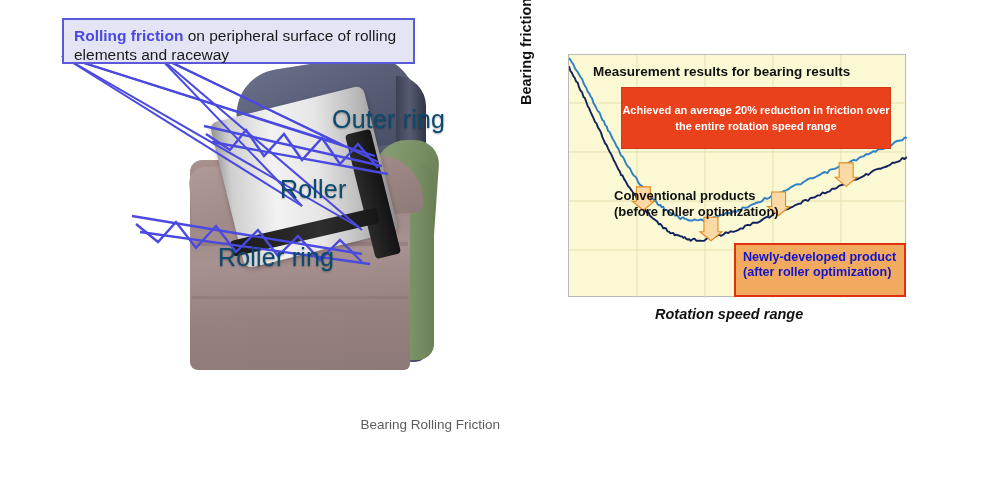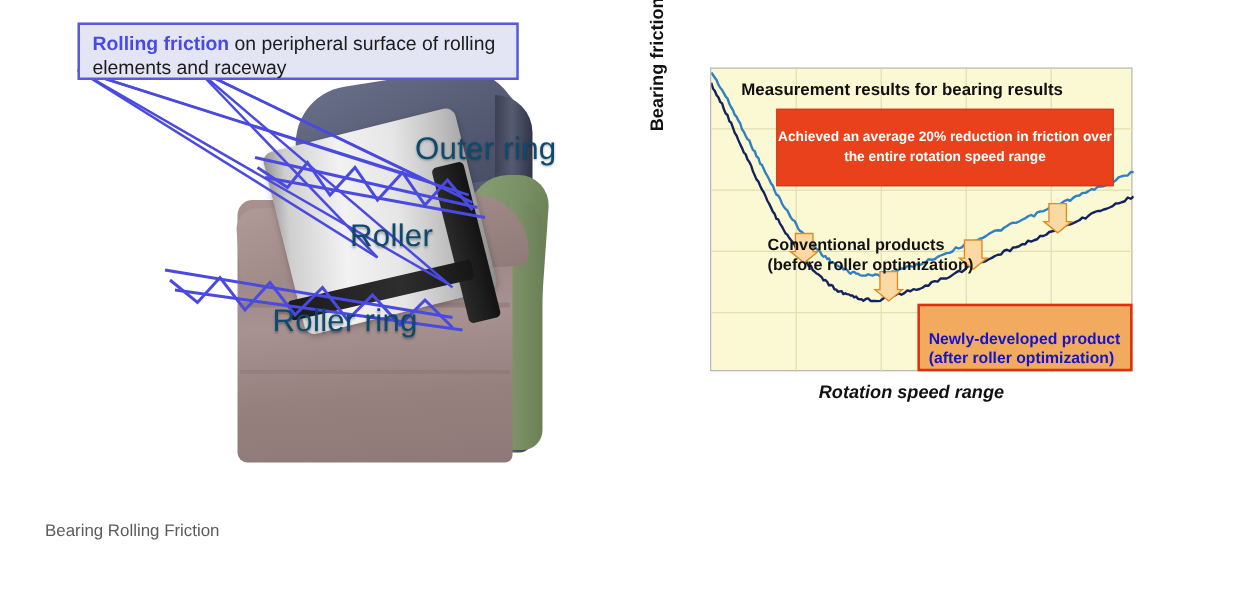--- a/index.html
+++ b/index.html
@@ -134,37 +134,37 @@
     display:flex;align-items:center;justify-content:center;box-sizing:border-box;
   }
   #conventional-label{
     position:absolute;left:45px;top:108px;font-size:13px;font-weight:bold;
     color:#111;line-height:15.5px;white-space:nowrap;margin-top:25px;
   }
   #newdev-box{
     position:absolute;left:165px;top:188px;width:172px;height:54px;
     background:#f2ab5e;border:2px solid #e03010;
     color:#1414c8;font-size:12.6px;font-weight:bold;line-height:15px;
-    padding:19px 7px;box-sizing:border-box;
+    padding:5px 7px;box-sizing:border-box;
   }
 
   #y-axis-label{
     position:absolute;left:18px;top:105px;
     transform:rotate(-90deg);transform-origin:left top;
     font-size:14.5px;font-weight:bold;color:#111;white-space:nowrap;
   }
   #x-axis-label{
     position:absolute;left:155px;top:306px;
     font-size:14.5px;font-weight:bold;color:#111;white-space:nowrap;font-style:italic;
   }
 
   
   .caption{
     position:absolute;color:#5b5b5b;font-size:13.5px;line-height:32px;
-    text-align:left;white-space:pre-line;margin-left:36px;
+    text-align:right;white-space:pre-line;
   }
   #caption-left{left:0;top:409px;width:500px;}
 </style>
 </head>
 <body>
 
 <div class="panel" id="left-panel">
 
   <div id="bearing-figure">
     <div class="outer-ring"></div>

